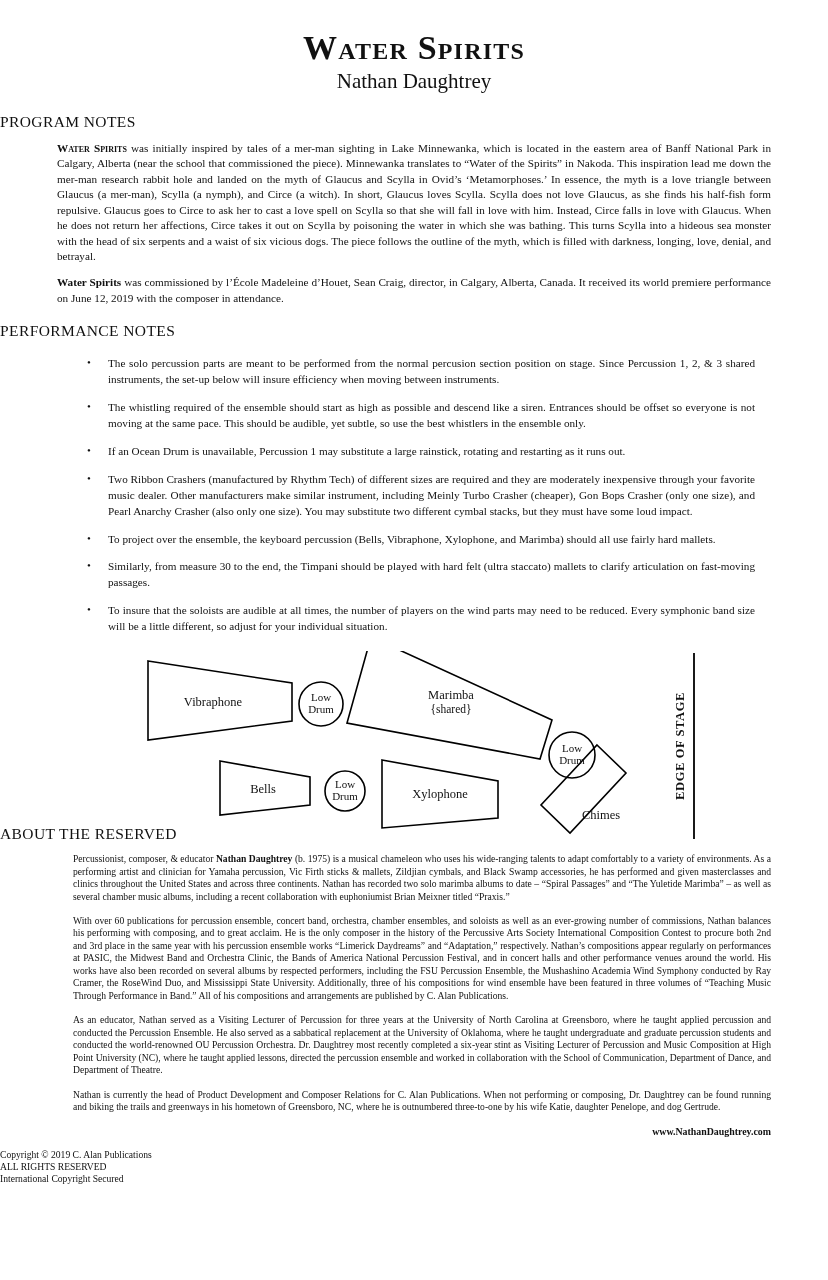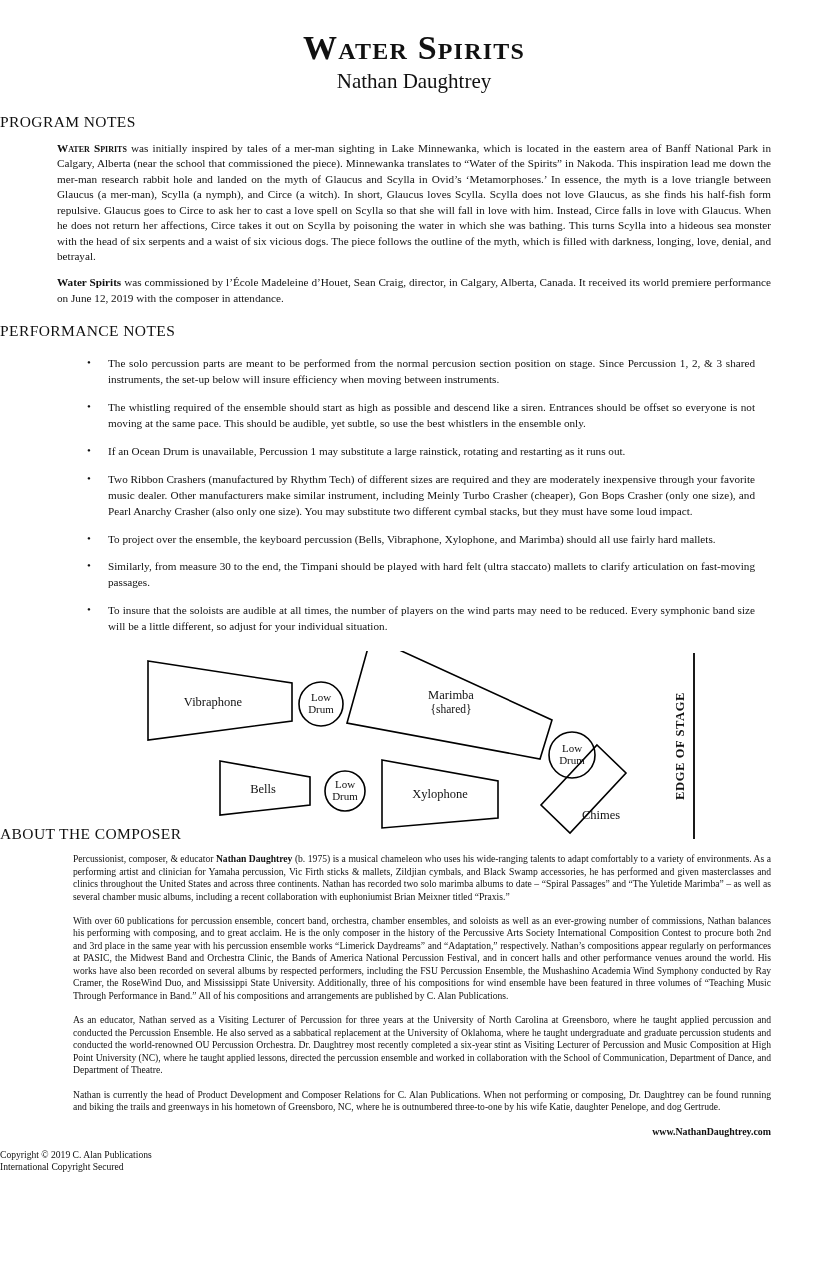--- a/index.html
+++ b/index.html
@@ -149,28 +149,29 @@
         <text x="345" y="137" font-size="11">Low</text>
         <text x="345" y="149" font-size="11">Drum</text>
         <text x="572" y="101" font-size="11">Low</text>
         <text x="572" y="113" font-size="11">Drum</text>
 
         <text x="0" y="0" font-size="12.5" font-weight="700" letter-spacing="0.6" transform="translate(684,95) rotate(-90)">EDGE OF STAGE</text>
       </g>
     </svg>
   </div>
 
-  <div class="section-heading" style="margin-top:-16px;">ABOUT THE COMPOSER</div>
+  <div class="section-heading" style="margin-top:-16px;">ABOUT THE RESERVED</div>
 
   <div class="bio-wrap">
     <p class="bio"><span>Percussionist, composer, &amp; educator </span><span class="bold">Nathan Daughtrey</span><span> (b. 1975) is a musical chameleon who uses his wide-ranging talents to adapt comfortably to a variety of environments. As a performing artist and clinician for Yamaha percussion, Vic Firth sticks &amp; mallets, Zildjian cymbals, and Black Swamp accessories, he has performed and given masterclasses and clinics throughout the United States and across three continents. Nathan has recorded two solo marimba albums to date – “Spiral Passages” and “The Yuletide Marimba” – as well as several chamber music albums, including a recent collaboration with euphoniumist Brian Meixner titled “Praxis.”</span></p>
     <p class="bio">With over 60 publications for percussion ensemble, concert band, orchestra, chamber ensembles, and soloists as well as an ever-growing number of commissions, Nathan balances his performing with composing, and to great acclaim. He is the only composer in the history of the Percussive Arts Society International Composition Contest to procure both 2nd and 3rd place in the same year with his percussion ensemble works “Limerick Daydreams” and “Adaptation,” respectively. Nathan’s compositions appear regularly on performances at PASIC, the Midwest Band and Orchestra Clinic, the Bands of America National Percussion Festival, and in concert halls and other performance venues around the world. His works have also been recorded on several albums by respected performers, including the FSU Percussion Ensemble, the Mushashino Academia Wind Symphony conducted by Ray Cramer, the RoseWind Duo, and Mississippi State University. Additionally, three of his compositions for wind ensemble have been featured in three volumes of “Teaching Music Through Performance in Band.” All of his compositions and arrangements are published by C. Alan Publications.</p>
     <p class="bio">As an educator, Nathan served as a Visiting Lecturer of Percussion for three years at the University of North Carolina at Greensboro, where he taught applied percussion and conducted the Percussion Ensemble. He also served as a sabbatical replacement at the University of Oklahoma, where he taught undergraduate and graduate percussion students and conducted the world-renowned OU Percussion Orchestra. Dr. Daughtrey most recently completed a six-year stint as Visiting Lecturer of Percussion and Music Composition at High Point University (NC), where he taught applied lessons, directed the percussion ensemble and worked in collaboration with the School of Communication, Department of Dance, and Department of Theatre.</p>
     <p class="bio">Nathan is currently the head of Product Development and Composer Relations for C. Alan Publications. When not performing or composing, Dr. Daughtrey can be found running and biking the trails and greenways in his hometown of Greensboro, NC, where he is outnumbered three-to-one by his wife Katie, daughter Penelope, and dog Gertrude.</p>
     <div class="website">www.NathanDaughtrey.com</div>
   </div>
 
   <div class="copyright">
     <div>Copyright © 2019 C. Alan Publications</div>
+    <div>ALL RIGHTS RESERVED</div>
     <div>International Copyright Secured</div>
   </div>
 
 </div>
 
 </body></html>

